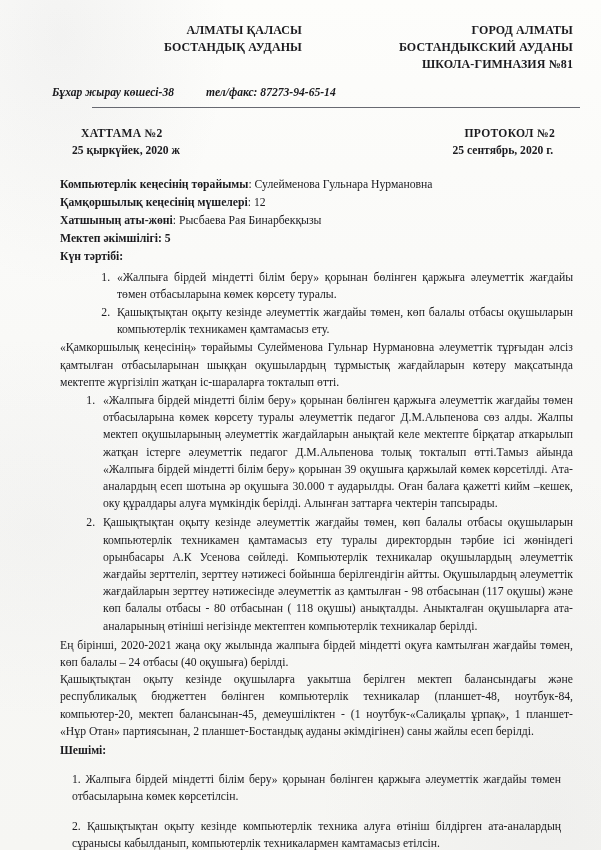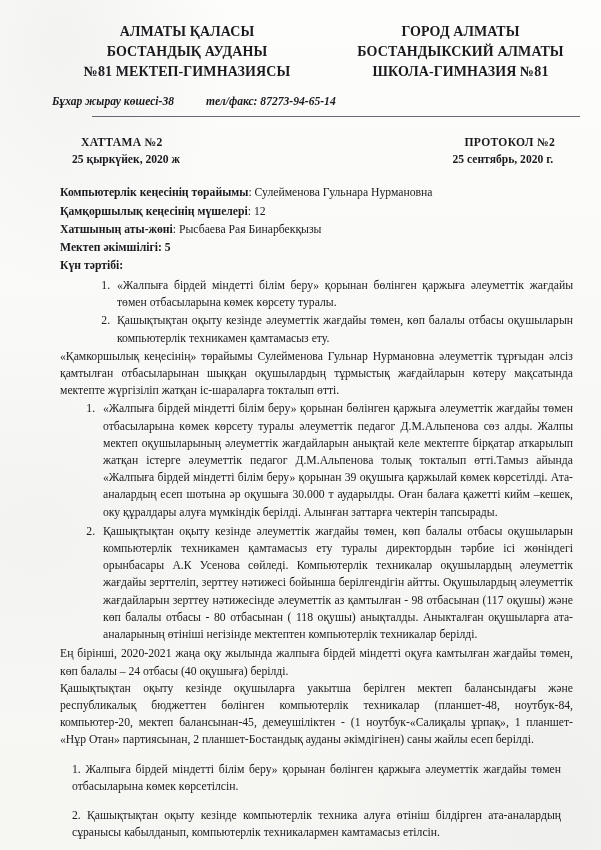--- a/index.html
+++ b/index.html
@@ -34,23 +34,23 @@
     z-index: 1;
   }
 
   
   .letterhead {
     display: flex;
     justify-content: space-between;
     padding: 22px 28px 0 72px;
   }
   .lh-col {
-    text-align: center;
-    font-weight: bold;
-    font-size: 14px;
+    text-align: right;
+    font-weight: bold;
+    font-size: 12px;
     line-height: 1.42;
     letter-spacing: 0.1px;
   }
   .lh-col.kz { width: 230px; }
   .lh-col.ru { width: 225px; }
   .lh-line { white-space: nowrap; }
 
   .addressline {
     margin-top: 13px;
     padding-left: 52px;
@@ -142,25 +142,24 @@
 </head>
 <body>
 
 <div class="page">
   <div class="content">
 
     <div class="letterhead">
       <div class="lh-col kz">
         <div class="lh-line">АЛМАТЫ ҚАЛАСЫ</div>
         <div class="lh-line">БОСТАНДЫҚ АУДАНЫ</div>
-        <div class="lh-line">№81 МЕКТЕП-ГИМНАЗИЯСЫ</div>
       </div>
       <div class="lh-col ru">
         <div class="lh-line">ГОРОД АЛМАТЫ</div>
-        <div class="lh-line">БОСТАНДЫКСКИЙ АЛМАТЫ</div>
+        <div class="lh-line">БОСТАНДЫКСКИЙ АУДАНЫ</div>
         <div class="lh-line">ШКОЛА-ГИМНАЗИЯ №81</div>
       </div>
     </div>
 
     <div class="addressline">
       <span>Бұхар жырау көшесі-38</span>
       <span>тел/факс: 87273-94-65-14</span>
     </div>
 
     <div class="rule"></div>
@@ -205,19 +204,20 @@
       <p class="para">«Қамкоршылық кеңесінің» төрайымы Сулейменова Гульнар Нурмановна әлеуметтік тұрғыдан әлсіз қамтылған отбасыларынан шыққан оқушылардың тұрмыстық жағдайларын көтеру мақсатында мектепте жүргізіліп жатқан іс-шараларға  токталып өтті.</p>
 
       <ol class="detail">
         <li>«Жалпыға бірдей міндетті білім беру» қорынан бөлінген қаржыға әлеуметтік жағдайы төмен отбасыларына көмек көрсету туралы әлеуметтік педагог Д.М.Альпенова сөз алды. Жалпы мектеп оқушыларының әлеуметтік жағдайларын анықтай келе мектепте бірқатар аткарылып жатқан істерге әлеуметтік педагог Д.М.Альпенова толық токталып өтті.Тамыз айында «Жалпыға бірдей міндетті білім беру» қорынан 39 оқушыға қаржылай көмек көрсетілді. Ата-аналардың есеп шотына әр оқушыға 30.000 т аударылды. Оған балаға қажетті кийм –кешек, оку құралдары алуға мүмкіндік берілді. Алынған заттарға чектерін тапсырады.</li>
         <li>Қашықтықтан оқыту кезінде әлеуметтік жағдайы төмен, көп балалы отбасы оқушыларын компьютерлік техникамен қамтамасыз ету туралы директордын тәрбие ісі жөніндегі орынбасары  А.К Усенова сөйледі. Компьютерлік техникалар оқушылардың әлеуметтік жағдайы зерттеліп, зерттеу нәтижесі бойынша берілгендігін айтты. Оқушылардың әлеуметтік жағдайларын зерттеу нәтижесінде әлеуметтік аз қамтылған - 98 отбасынан (117 оқушы) және көп балалы отбасы - 80 отбасынан ( 118 оқушы) анықталды. Аныкталған оқушыларға ата-аналарының өтініші негізінде мектептен компьютерлік техникалар берілді.</li>
       </ol>
 
       <p class="flow">Ең бірінші, 2020-2021 жаңа оқу жылында жалпыға бірдей міндетті оқуға камтылған жағдайы төмен, көп балалы – 24 отбасы (40 оқушыға)  берілді.</p>
       <p class="flow">Қашықтықтан оқыту кезінде оқушыларға уакытша берілген мектеп балансындағы және республикалық бюджеттен бөлінген компьютерлік техникалар (планшет-48, ноутбук-84, компьютер-20, мектеп балансынан-45, демеушіліктен - (1 ноутбук-«Салиқалы ұрпақ», 1 планшет- «Нұр Отан» партиясынан, 2 планшет-Бостандық ауданы әкімдігінен) саны жайлы есеп берілді.</p>
 
+      <div class="section-head">Шешімі:</div>
 
       <p class="decision">1. Жалпыға бірдей міндетті білім беру» қорынан бөлінген қаржыға әлеуметтік жағдайы төмен отбасыларына көмек көрсетілсін.</p>
       <p class="decision">2. Қашықтықтан оқыту кезінде компьютерлік техника алуға өтініш білдірген ата-аналардың сұранысы кабылданып, компьютерлік техникалармен камтамасыз етілсін.</p>
     </div>
 
   </div>
 </div>
 
 </body></html>

